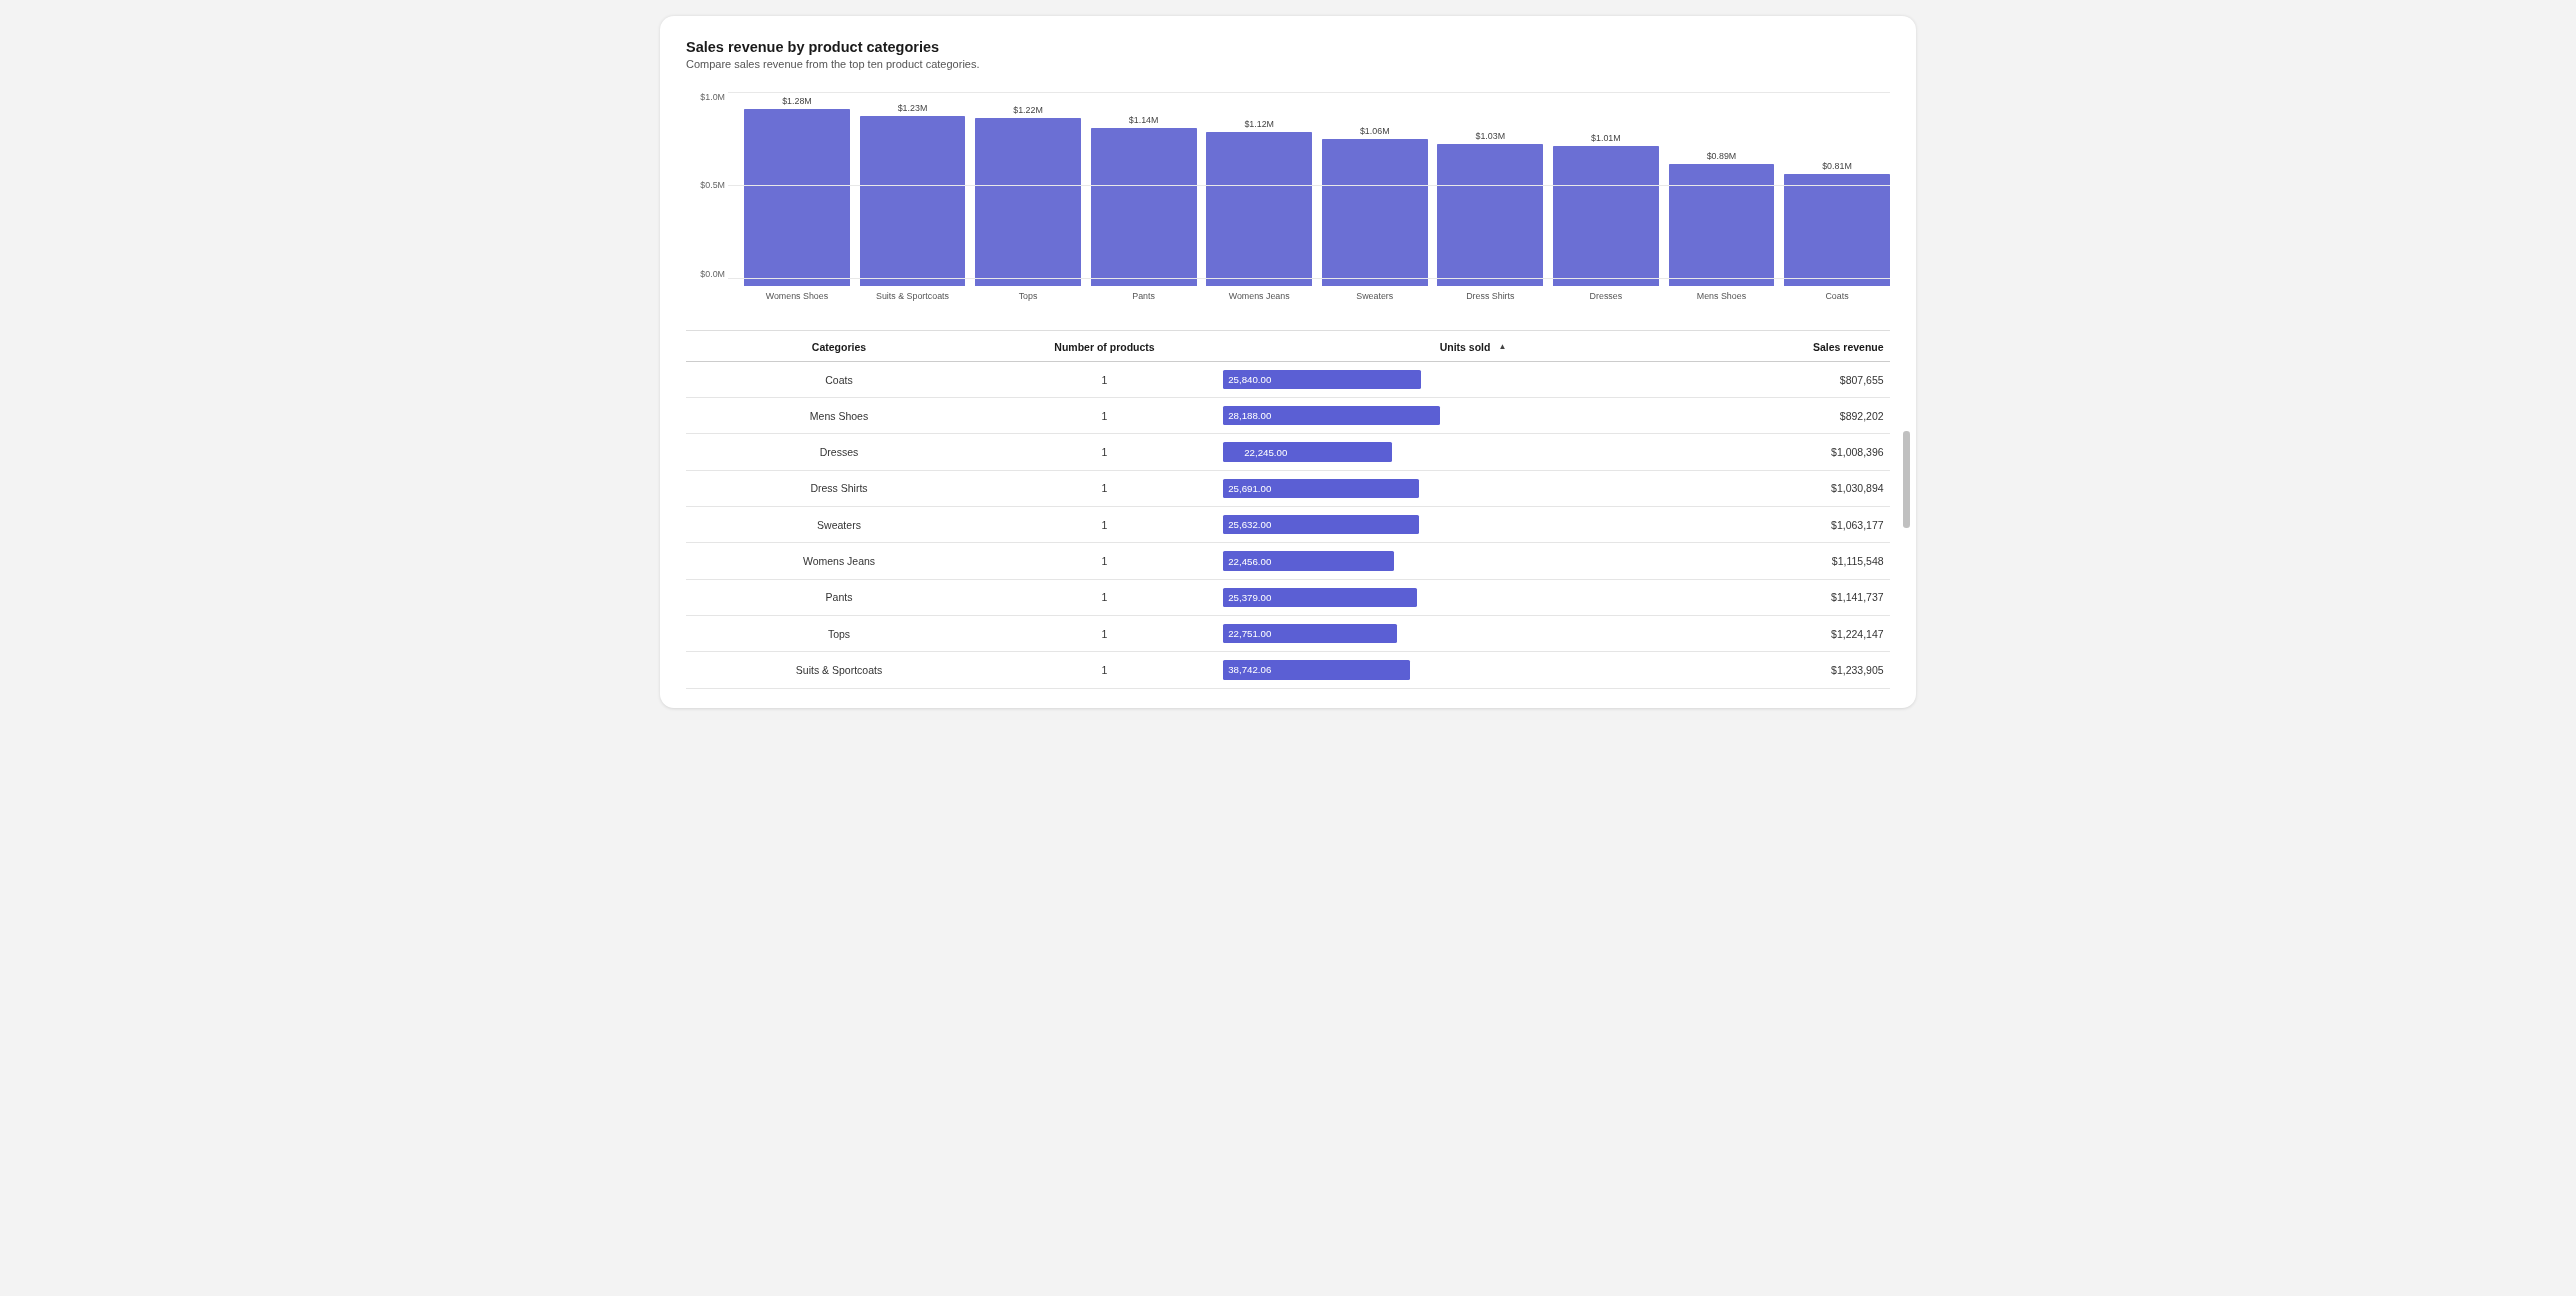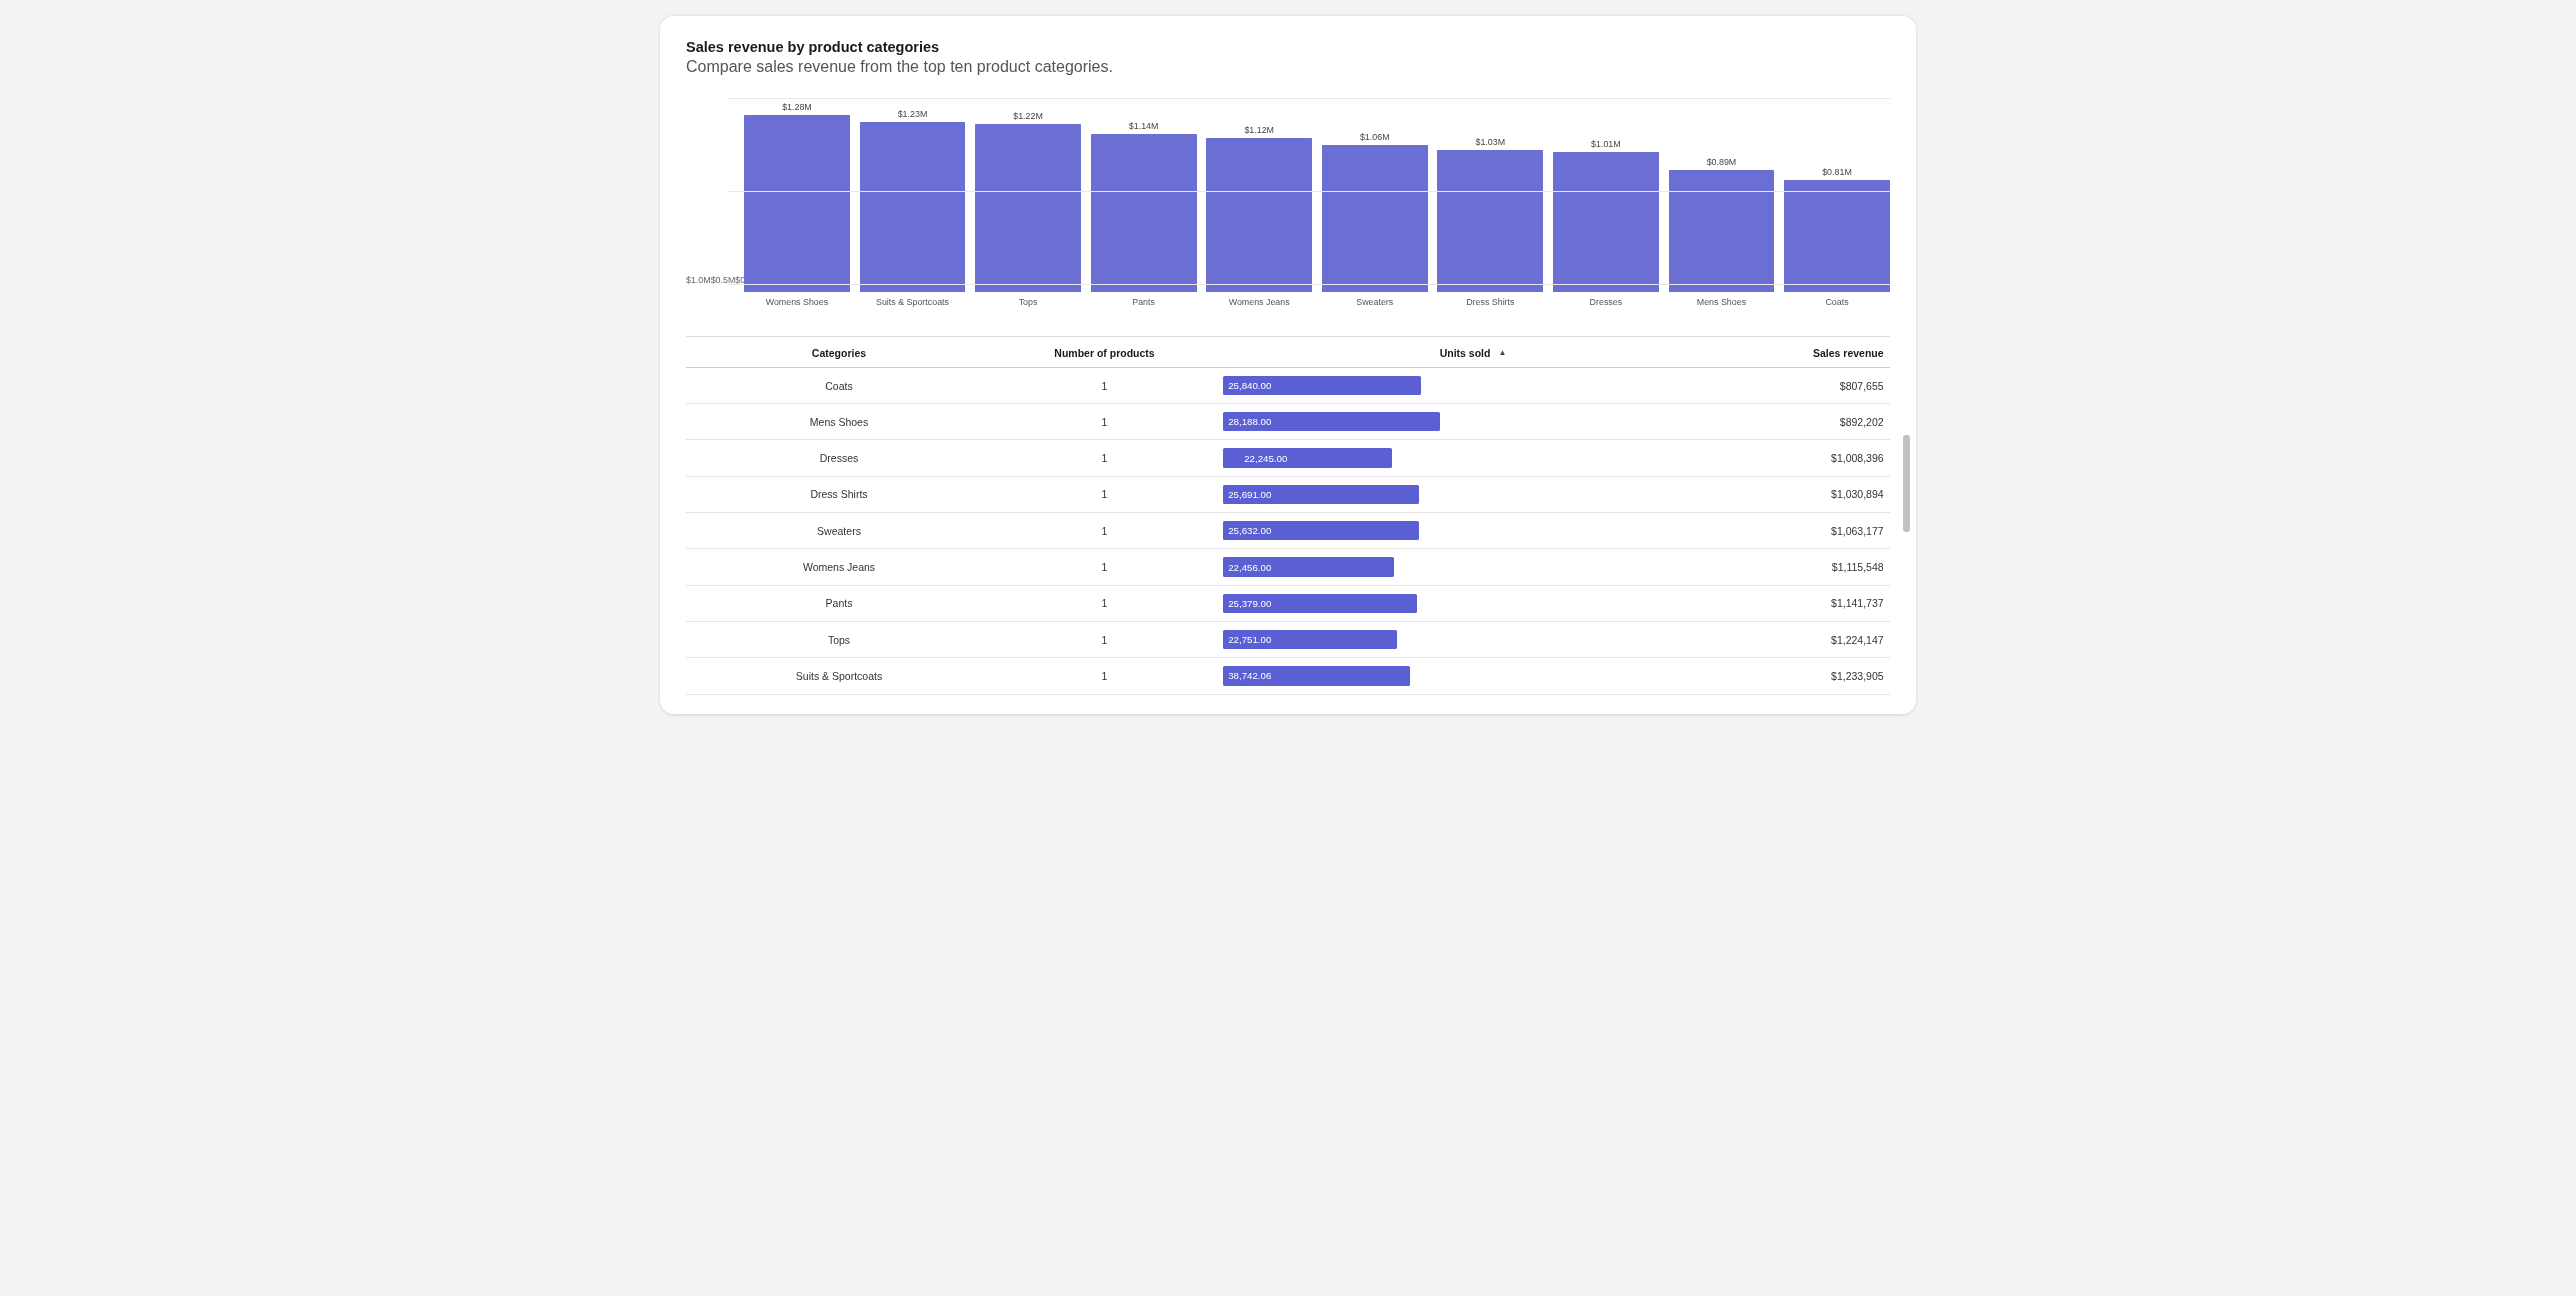--- a/index.html
+++ b/index.html
@@ -20,42 +20,41 @@
       width: 1256px;
       position: relative;
     }
     .title {
       font-size: 14.5px;
       font-weight: 600;
       color: #1a1a1a;
       margin-bottom: 3.2px;
     }
     .subtitle {
-      font-size: 16px;
+      font-size: 11px;
       color: #555;
       margin-bottom: 22.5px;
     }
 
     
     .bar-chart-area {
       position: relative;
       padding-left: 42px;
       margin-bottom: 29px;
     }
     .y-axis-labels {
       position: absolute;
       left: 0;
       top: 0;
       bottom: 22.5px;
       display: flex;
-      flex-direction: row;
+      flex-direction: column;
       justify-content: space-between;
       align-items: flex-end;
       width: 39px;
-      margin-top: 24px;
     }
     .y-label {
       font-size: 8.9px;
       color: #666;
       white-space: nowrap;
     }
     .chart-body {
       position: relative;
     }
     .grid-lines {

